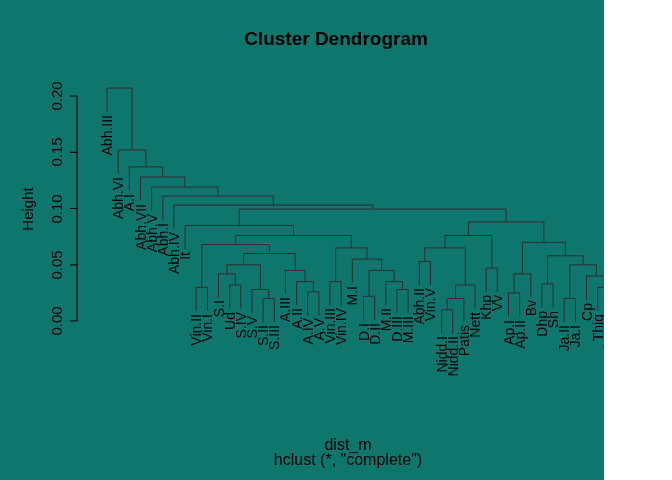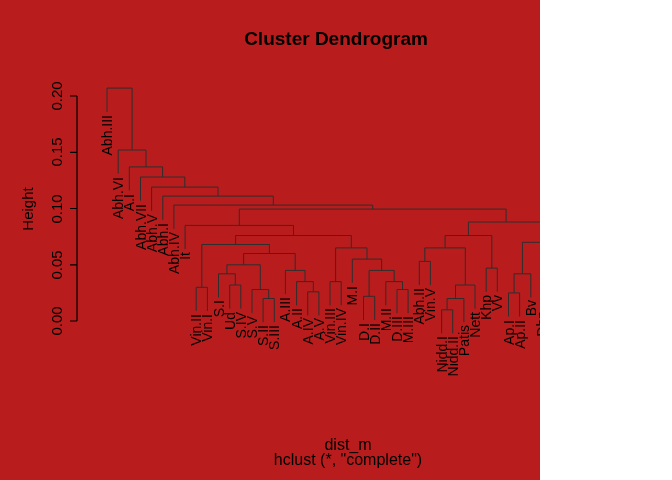--- a/index.html
+++ b/index.html
@@ -1,17 +1,17 @@
 <!DOCTYPE html>
 <html><head>
 <meta charset="utf-8">
 <style>
   html,body{margin:0;padding:0;background:#ffffff;}
   #canvas{
-    position:relative;width:540px;height:480px;background:#b91c1c;overflow:hidden;
+    position:relative;width:604px;height:480px;background:#0f766e;overflow:hidden;
     font-family:"Liberation Sans","DejaVu Sans",sans-serif;color:#000;
   }
   #title{
     position:absolute;left:0;top:28px;width:672px;text-align:center;
     font-size:19px;font-weight:bold;letter-spacing:0px;
   }
   .caption{position:absolute;left:12px;width:672px;text-align:center;font-size:16px;}
   #caption1{top:436px;}
   #caption2{top:451px;}
   svg{position:absolute;left:0;top:0;}

